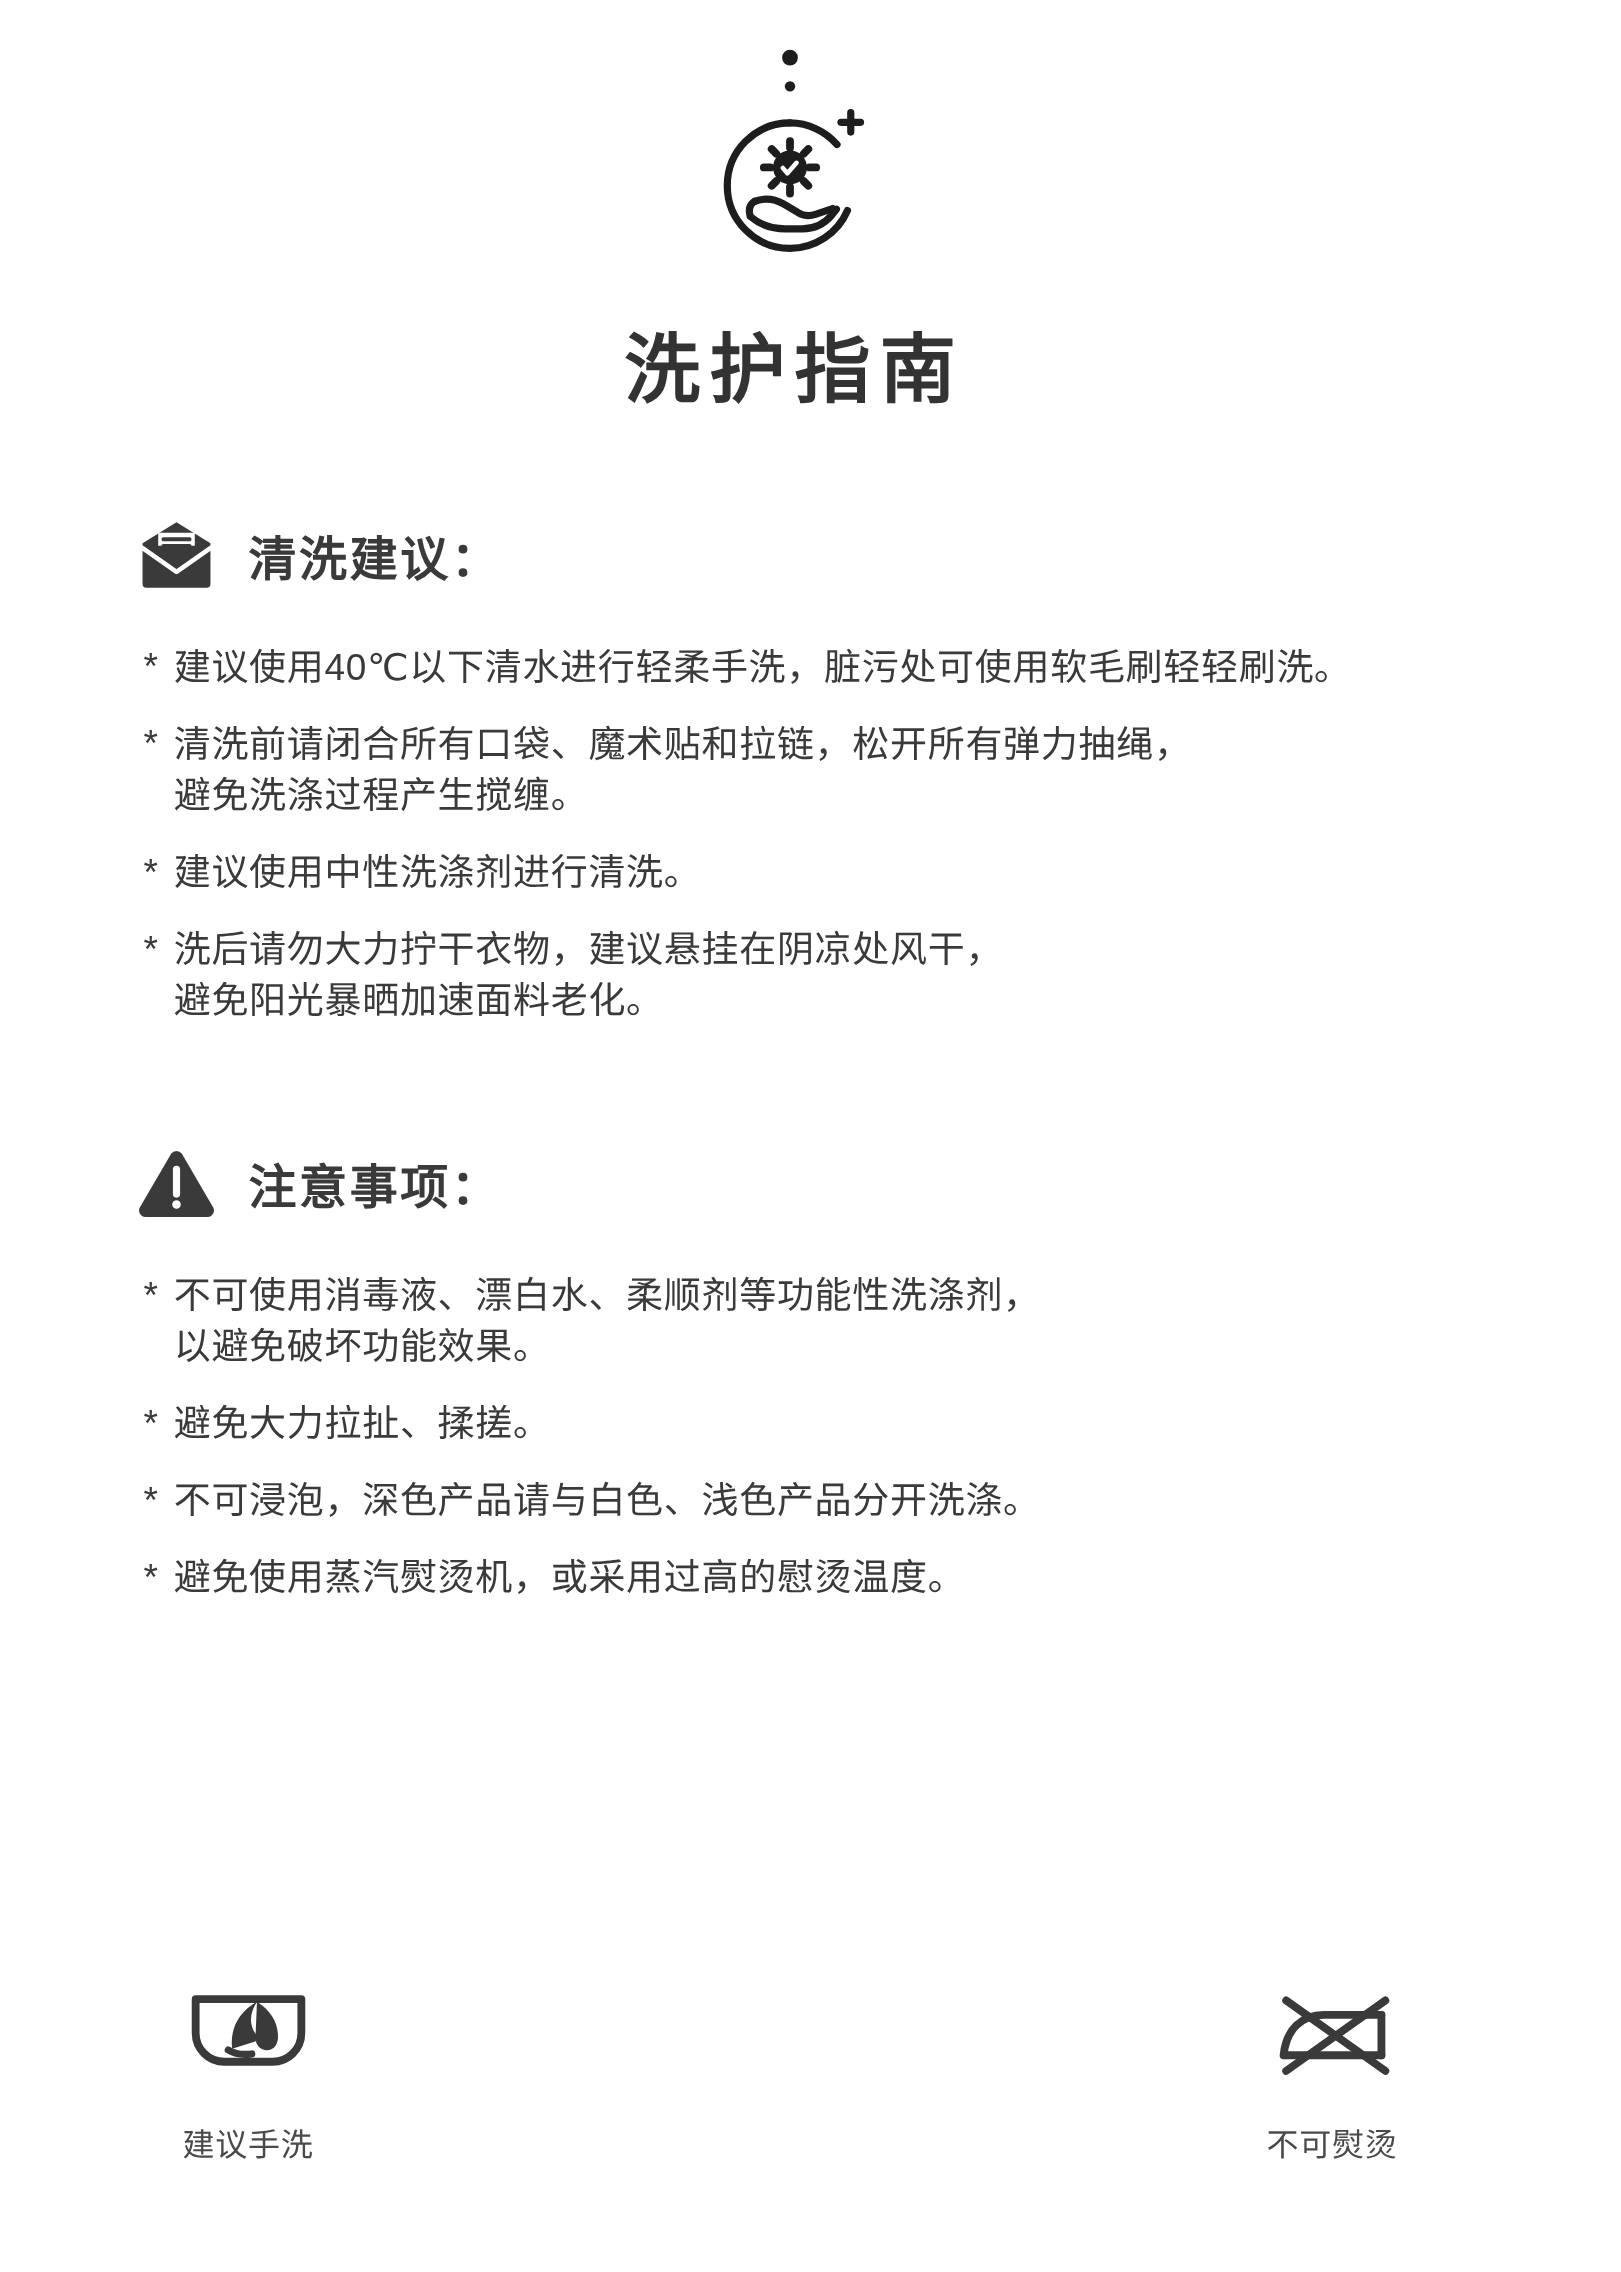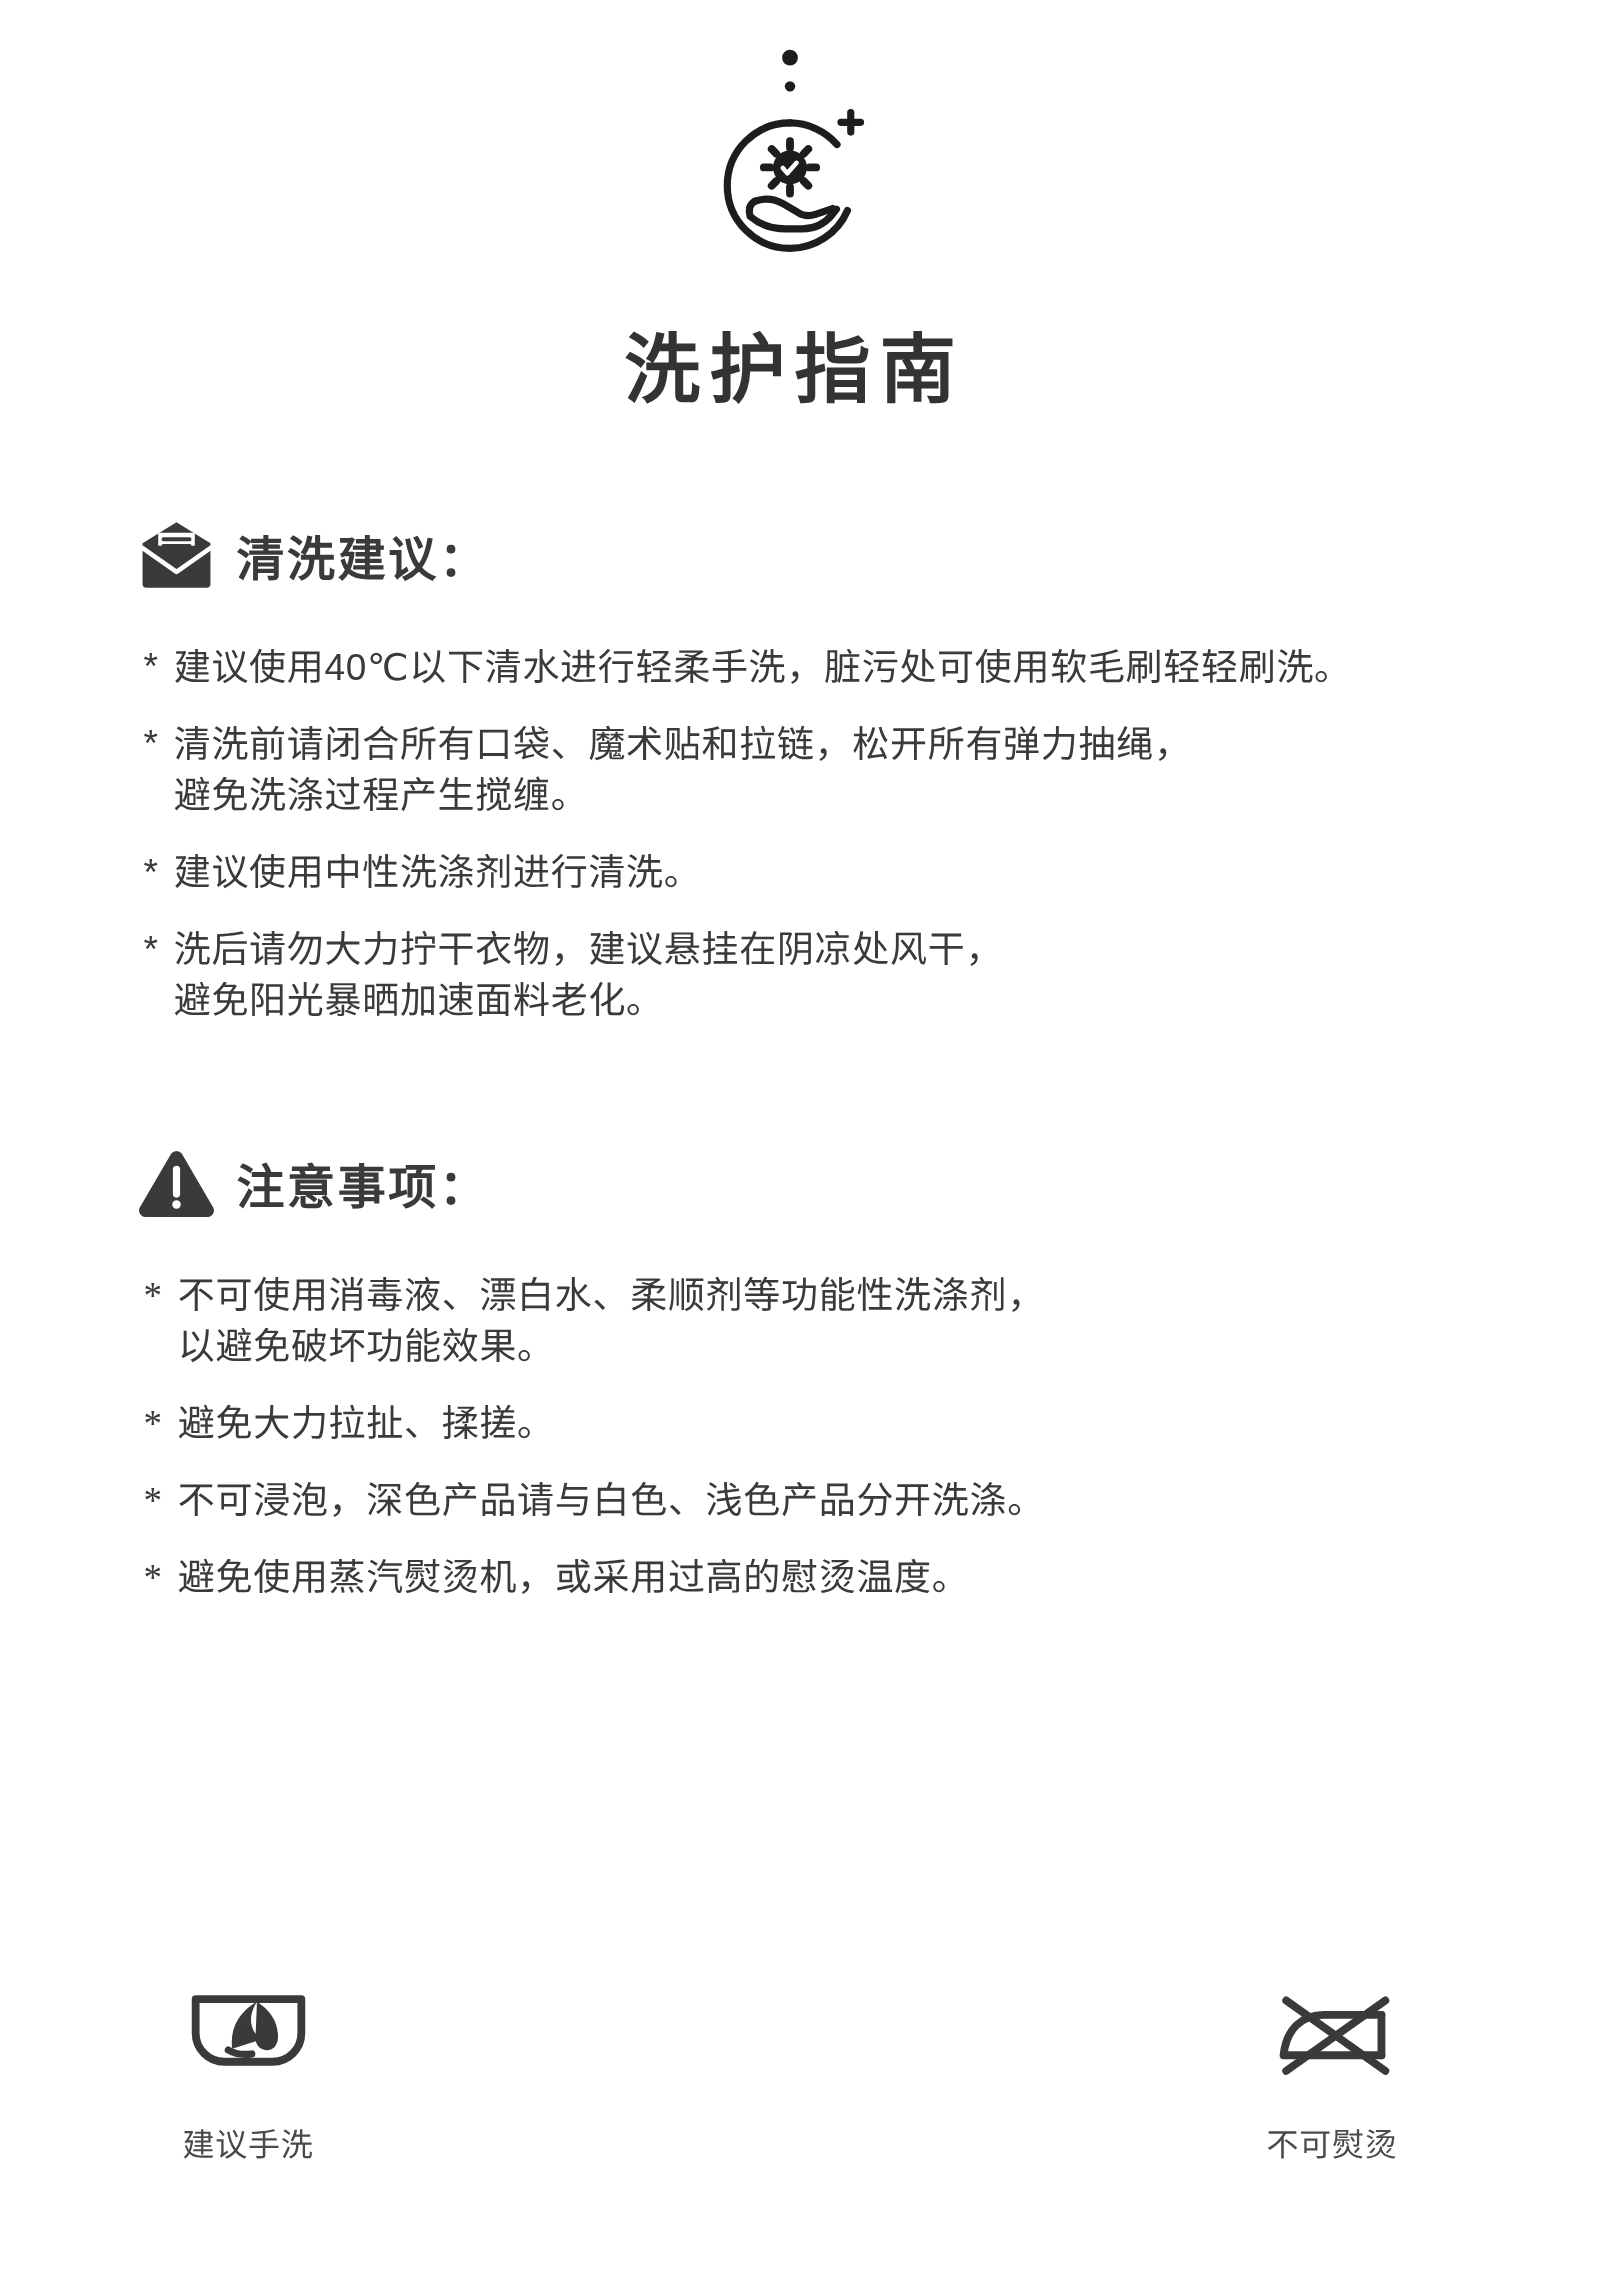--- a/index.html
+++ b/index.html
@@ -43,26 +43,25 @@
     margin-top: 6.5px;
     text-indent: 9.2px;
   }
 
   
   .section {
     margin-top: 98px;
   }
   .section.second {
     margin-top: 118px;
-    font-family: Liberation Serif, serif;
   }
   .section-head {
     display: flex;
     align-items: center;
-    gap: 14px;
+    gap: 26px;
     padding-left: 6.5px;
   }
   .section-icon {
     width: 92px;
     height: 78px;
     flex: 0 0 auto;
     display: flex;
     align-items: center;
     justify-content: center;
   }

